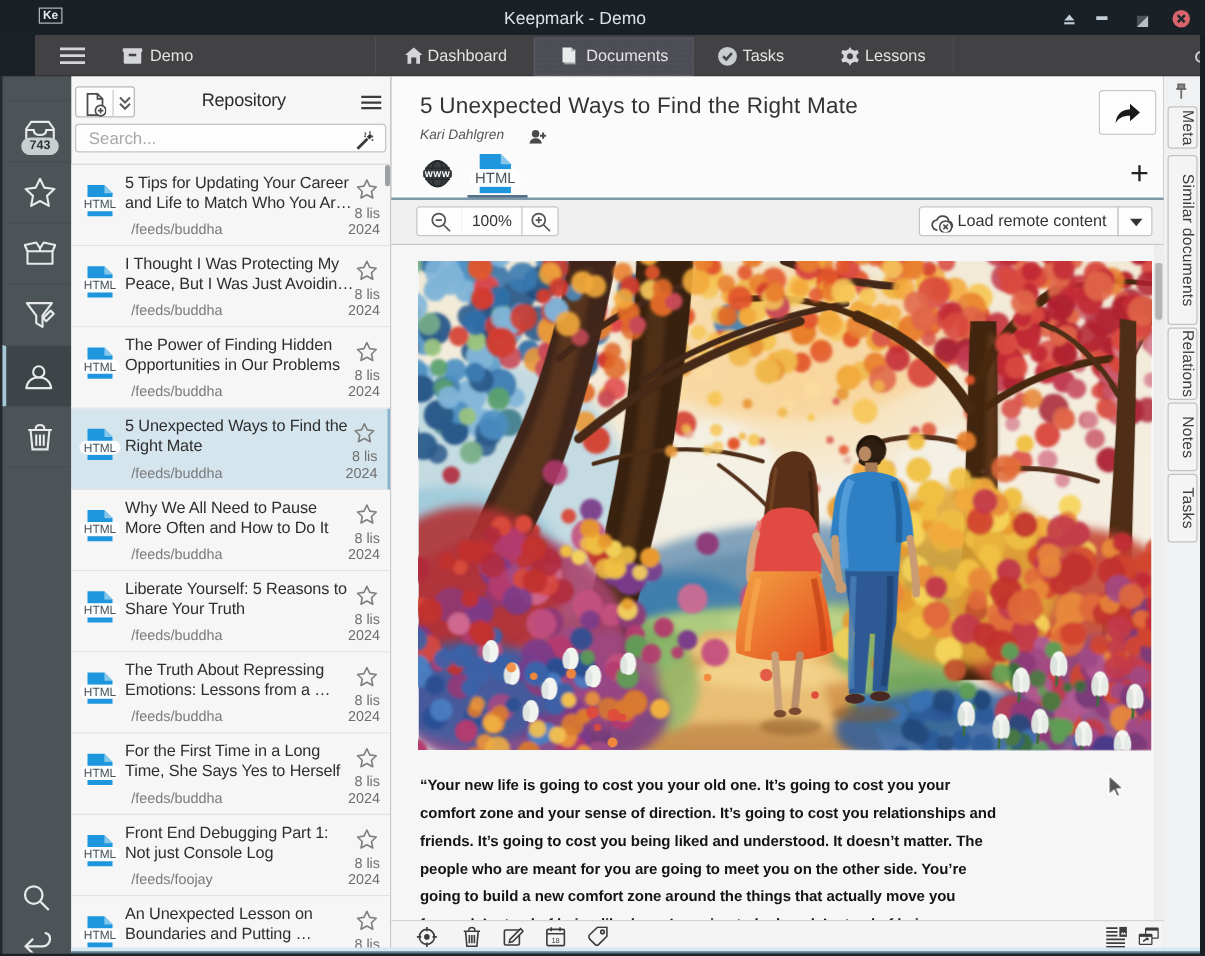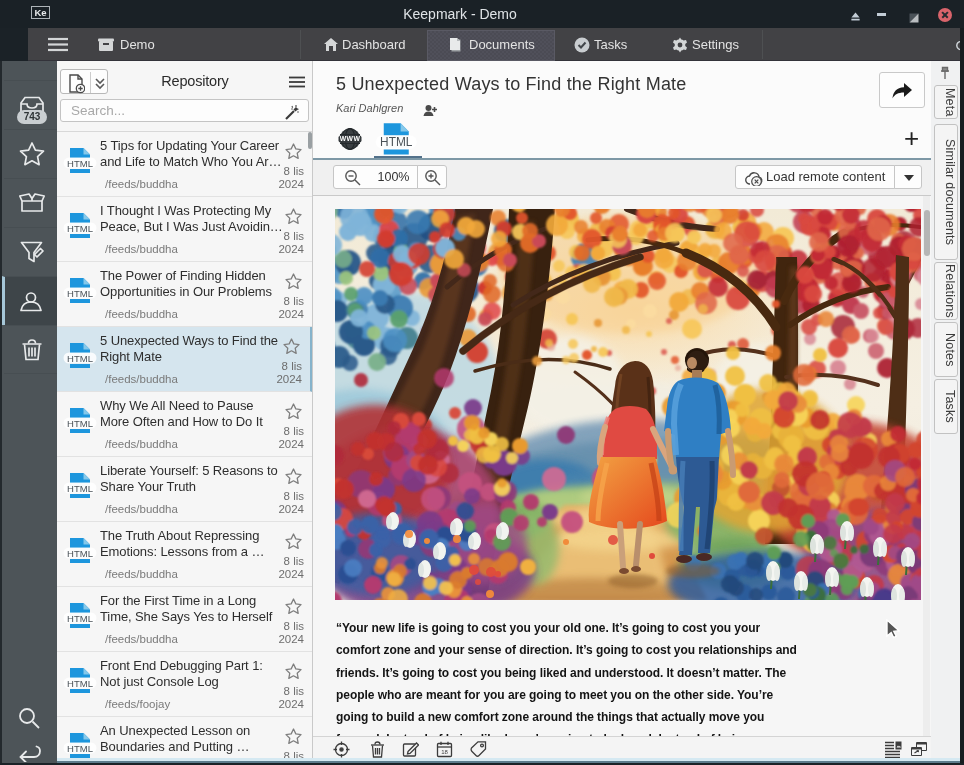--- a/index.html
+++ b/index.html
@@ -111,21 +111,21 @@
   <div class="tbtxt" style="left:441px">Documents</div>
   <div class="abs" style="left:546px;top:9px"><svg width="16" height="16" viewBox="0 0 16 16" style="">
         <circle cx="8" cy="8" r="7.5" fill="#c9cdd0"></circle>
         <path d="M4.5 8 L7 10.5 L11.5 5.5" stroke="#42464a" stroke-width="2" fill="none"></path>
       </svg></div>
   <div class="tbtxt" style="left:566px">Tasks</div>
   <div class="abs" style="left:644px;top:9px"><svg width="16" height="16" viewBox="0 0 16 16" style="">
         <path d="M8 0.5 L9.3 2.6 A5.6 5.6 0 0 1 11.6 3.6 L14 3 L15 5.4 L13.2 7 A5.6 5.6 0 0 1 13.2 9 L15 10.6 L14 13 L11.6 12.4 A5.6 5.6 0 0 1 9.3 13.4 L8 15.5 L6.7 13.4 A5.6 5.6 0 0 1 4.4 12.4 L2 13 L1 10.6 L2.8 9 A5.6 5.6 0 0 1 2.8 7 L1 5.4 L2 3 L4.4 3.6 A5.6 5.6 0 0 1 6.7 2.6 Z" fill="#d4d6d7"></path>
         <circle cx="8" cy="8" r="2.4" fill="#424245"></circle>
       </svg></div>
-  <div class="tbtxt" style="left:664px">Settings</div>
+  <div class="tbtxt" style="left:664px">Lessons</div>
   <div class="tbsep" style="left:734px"></div>
   <div class="abs" style="left:927px;top:8px"><svg width="24" height="17" viewBox="0 0 24 17" style="">
         <path d="M6 13.5 a4 4 0 0 1 -0.4 -8 a5.6 5.6 0 0 1 10.8 -0.6 a3.6 3.6 0 0 1 1.2 7 a14 14 0 0 1 -11.6 1.6 Z" fill="none" stroke="#ccd1d5" stroke-width="1.5" stroke-linejoin="round"></path>
       </svg></div>
 </div>
 <div class="abs" id="sidebar">
   <div class="scell" style="top:19px">
       <svg width="28" height="20" viewBox="0 0 28 20" style="">
         <g stroke="#e7e9ea" stroke-width="1.7" fill="none">
           <path d="M3 8 L7 2.5 H21 L25 8 V17 H3 Z"></path>

